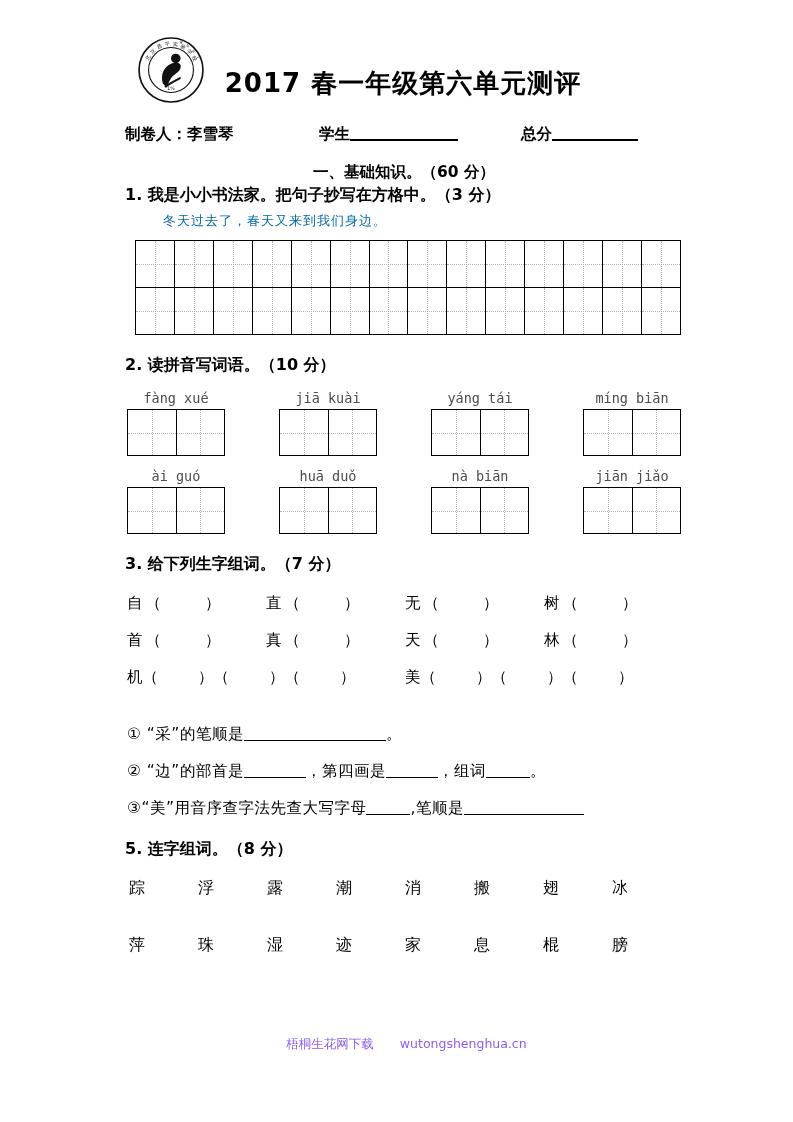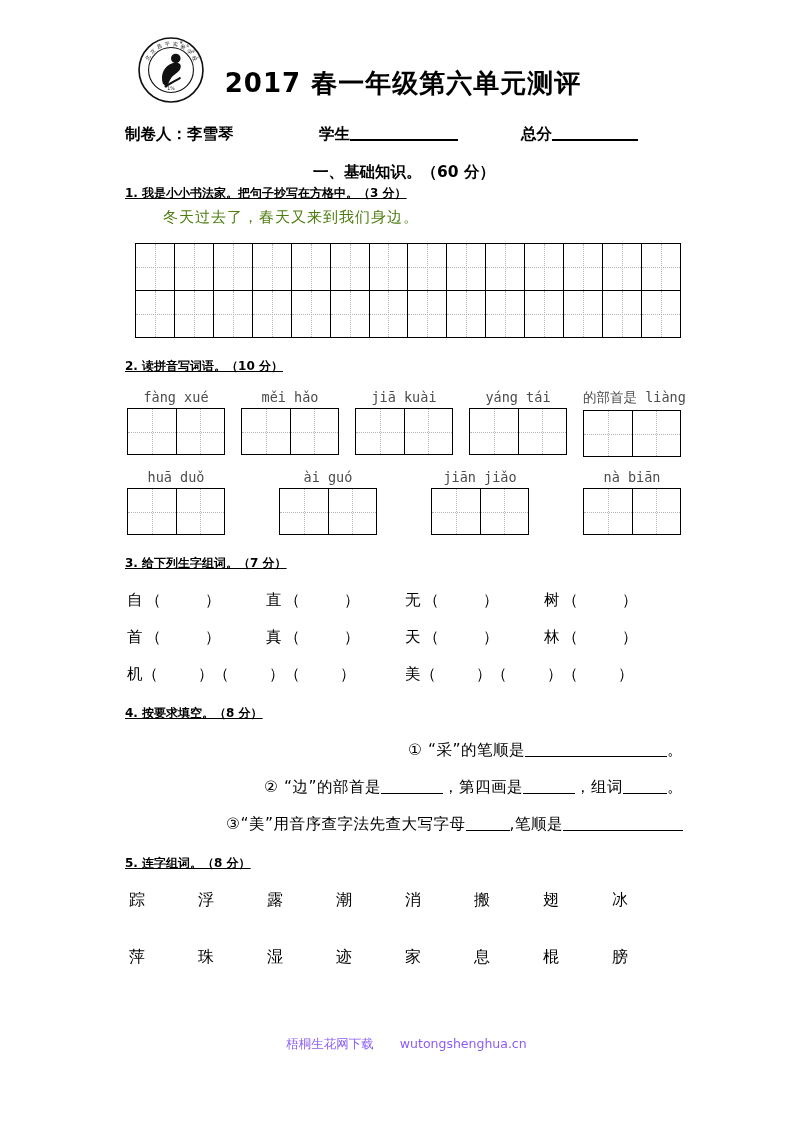--- a/index.html
+++ b/index.html
@@ -70,34 +70,33 @@
   
   .sec-head {
     font-weight: bold;
     font-size: 15.5px;
     margin: 0 0 2px 2px;
     white-space: nowrap;
     text-align: center;
   }
   .q-head {
     font-weight: bold;
-    font-size: 12px;
+    font-size: 16px;
     margin: 0 0 2px 2px;
     white-space: nowrap;
-    text-decoration: underline;
   }
   .spacer-8  { height: 8px; }
   .spacer-16 { height: 16px; }
   .spacer-20 { height: 20px; }
 
   
   .sample {
-    color: #4d7c0f;
-    font-size: 15px;
-    margin: 6px 0 16px 40px;
+    color: #0369a1;
+    font-size: 13px;
+    margin: 6px 0 10px 40px;
     letter-spacing: 1px;
     white-space: nowrap;
   }
 
   
   .grid-wrap {
     margin-left: 12px;
     border: 1px solid #000;
     border-right: none;
     border-bottom: none;
@@ -191,21 +190,20 @@
   .par-gap { display: inline-block; width: 44px; }
   .par-gap-s { display: inline-block; width: 40px; }
   .cz-item2 { width: 278px; }
 
   
   .fb-line {
     font-size: 15.5px;
     margin: 0 0 0 4px;
     white-space: nowrap;
     letter-spacing: 0.5px;
-    text-align: right;
   }
   .b-xl { display: inline-block; width: 142px; border-bottom: 1px solid #000; height: 14px; vertical-align: -2px; }
   .b-lg { display: inline-block; width: 120px; border-bottom: 1px solid #000; height: 14px; vertical-align: -2px; }
   .b-md { display: inline-block; width: 62px;  border-bottom: 1px solid #000; height: 14px; vertical-align: -2px; }
   .b-sm { display: inline-block; width: 52px;  border-bottom: 1px solid #000; height: 14px; vertical-align: -2px; }
   .b-xs { display: inline-block; width: 44px;  border-bottom: 1px solid #000; height: 14px; vertical-align: -2px; }
 
   
   .match-row {
     display: flex;
@@ -323,73 +321,66 @@
     <div class="spacer-8"></div>
     <div class="pinyin-row" id="pinyin-row-0">
         <div class="pin-group">
           <div class="pin-text">fàng xué</div>
           <div class="pin-box">
             <div class="pcell"></div>
             <div class="pcell"></div>
           </div>
         </div>
         <div class="pin-group">
-          <div class="pin-text">měi hǎo</div>
-          <div class="pin-box">
-            <div class="pcell"></div>
-            <div class="pcell"></div>
-          </div>
-        </div>
-        <div class="pin-group">
           <div class="pin-text">jiā kuài</div>
           <div class="pin-box">
             <div class="pcell"></div>
             <div class="pcell"></div>
           </div>
         </div>
         <div class="pin-group">
           <div class="pin-text">yáng tái</div>
           <div class="pin-box">
             <div class="pcell"></div>
             <div class="pcell"></div>
           </div>
         </div>
         <div class="pin-group">
-          <div class="pin-text">的部首是 liàng</div>
+          <div class="pin-text">míng biān</div>
           <div class="pin-box">
             <div class="pcell"></div>
             <div class="pcell"></div>
           </div>
         </div>
       </div>
     <div class="spacer-8"></div>
     <div class="pinyin-row" id="pinyin-row-1">
         <div class="pin-group">
+          <div class="pin-text">ài guó</div>
+          <div class="pin-box">
+            <div class="pcell"></div>
+            <div class="pcell"></div>
+          </div>
+        </div>
+        <div class="pin-group">
           <div class="pin-text">huā duǒ</div>
           <div class="pin-box">
             <div class="pcell"></div>
             <div class="pcell"></div>
           </div>
         </div>
         <div class="pin-group">
-          <div class="pin-text">ài guó</div>
+          <div class="pin-text">nà biān</div>
           <div class="pin-box">
             <div class="pcell"></div>
             <div class="pcell"></div>
           </div>
         </div>
         <div class="pin-group">
           <div class="pin-text">jiān jiǎo</div>
-          <div class="pin-box">
-            <div class="pcell"></div>
-            <div class="pcell"></div>
-          </div>
-        </div>
-        <div class="pin-group">
-          <div class="pin-text">nà biān</div>
           <div class="pin-box">
             <div class="pcell"></div>
             <div class="pcell"></div>
           </div>
         </div>
       </div>
 
     <div class="spacer-20"></div>
 
     <div class="q-head">3. 给下列生字组词。（7 分）</div>
@@ -408,21 +399,20 @@
         <div class="cz-item"><span class="ch">林</span><span class="par">（<span class="par-gap"></span>）</span></div>
       </div>
     <div class="spacer-16"></div>
     <div class="cz-row triple" id="cz-row-3">
         <div class="cz-item2"><span class="ch">机</span><span class="par">（<span class="par-gap-s"></span>）</span><span class="par">（<span class="par-gap-s"></span>）</span><span class="par">（<span class="par-gap-s"></span>）</span></div>
         <div class="cz-item2"><span class="ch">美</span><span class="par">（<span class="par-gap-s"></span>）</span><span class="par">（<span class="par-gap-s"></span>）</span><span class="par">（<span class="par-gap-s"></span>）</span></div>
       </div>
 
     <div class="spacer-20"></div>
 
-    <div class="q-head">4. 按要求填空。（8 分）</div>
     <div class="spacer-16"></div>
     <div class="fb-line">
       <span>① “采”的笔顺是</span><span class="b-xl"></span><span>。</span>
     </div>
     <div class="spacer-16"></div>
     <div class="fb-line">
       <span>② “边”的部首是</span><span class="b-md"></span><span>，第四画是</span><span class="b-sm"></span><span>，组词</span><span class="b-xs"></span><span>。</span>
     </div>
     <div class="spacer-16"></div>
     <div class="fb-line">

